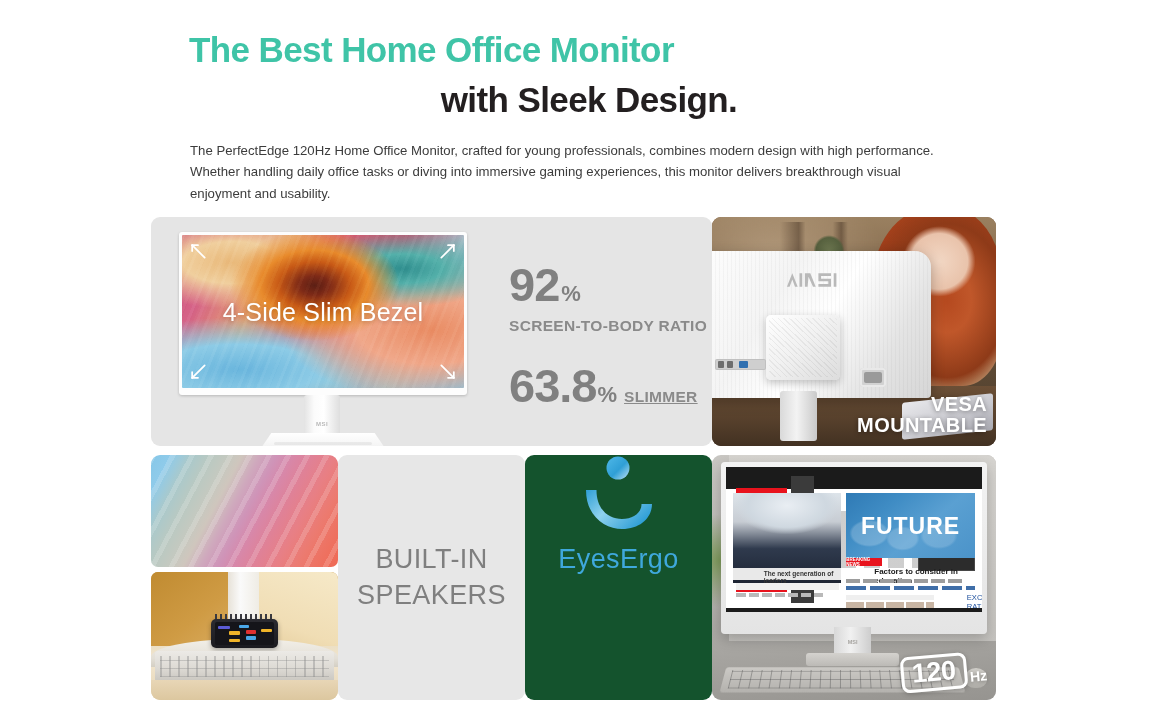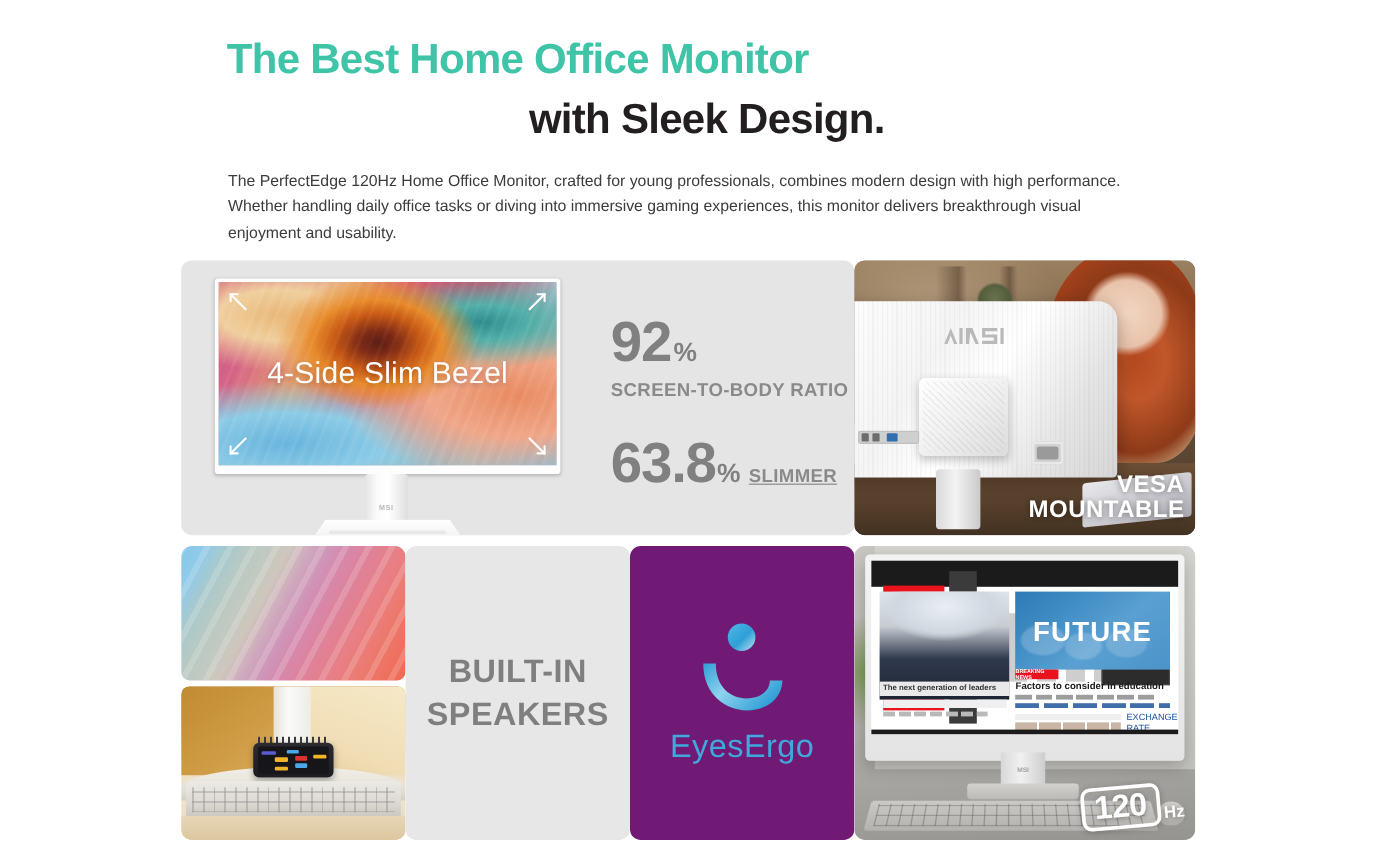--- a/index.html
+++ b/index.html
@@ -38,22 +38,22 @@
   }
   .panel { border-radius:9px; overflow:hidden; position:relative; background:#e6e6e6; }
 
   
   .panel-bezel { grid-column: 1 / 4; grid-row: 1; background:#e5e5e5;
                  display:flex; align-items:center; }
   .panel-vesa  { grid-column: 4; grid-row: 1; }
   .panel-photos{ grid-column: 1; grid-row: 2; background:#fff; }
   .panel-speakers{ grid-column: 2; grid-row: 2; background:#e7e7e7;
                  display:flex; align-items:center; justify-content:center; }
-  .panel-ergo  { grid-column: 3; grid-row: 2; background:#701a75;
-                 display:flex; align-items:center; justify-content:center; }
+  .panel-ergo  { grid-column: 3; grid-row: 2; background:#14532d;
+                 display:flex; align-items:flex-start; justify-content:center; }
   .panel-news  { grid-column: 4; grid-row: 2; }
 
   
   .monitor-wrap { position:relative; width:300px; height:215px; margin-left:28px; flex:none; }
   .mon-frame {
     position:absolute; left:0; top:8px; width:288px; height:163px;
     background:#fdfdfd; border-radius:3px;
     box-shadow: 0 1px 3px rgba(0,0,0,.20);
     padding:3px 3px 7px 3px;
   }
@@ -256,21 +256,21 @@
     background:linear-gradient(180deg,#2b2b31 0%,#1b1b20 100%);
     border-radius:5px; box-shadow:0 2px 5px rgba(0,0,0,.3);
   }
   .pb-speaker .scr { position:absolute; inset:3px 4px; background:#15151a; border-radius:2px; overflow:hidden; }
   .pb-speaker .tile { position:absolute; border-radius:1px; }
   .pb-dots { position:absolute; left:34%; top:33%; width:32%; height:5%;
     background:repeating-linear-gradient(90deg,#3a3a40 0 2px, rgba(0,0,0,0) 2px 5px); }
 
   
   .speakers-text {
-    text-align:center; color:#7f7f7f; font-weight:700;
+    text-align:center; color:#7f7f7f; font-weight:400;
     font-size:27px; line-height:1.32; letter-spacing:.4px;
   }
 
   
   .ergo { text-align:center; }
   .ergo svg { display:block; margin:0 auto; }
   .ergo-word {
     margin-top:11px; font-size:27px; color:#3fa8dc; letter-spacing:.4px; font-weight:400;
   }
 
@@ -281,21 +281,21 @@
     background:radial-gradient(circle at 30% 50%, #7e9a5c 0%, rgba(126,154,92,0) 72%); }
   .news-wall { position:absolute; left:6%; top:0; width:94%; height:76%;
     background:linear-gradient(180deg,#d6d4d0 0%,#c5c3bf 100%); }
   .news-mon {
     position:absolute; left:3%; top:3%; width:94%; height:70%;
     background:linear-gradient(180deg,#f3f3f3 0%,#e4e4e4 100%);
     border-radius:4px; padding:5px 5px 22px 5px;
     box-shadow:0 5px 14px rgba(0,0,0,.22);
   }
   .news-screen { width:100%; height:100%; background:#ffffff; overflow:hidden; position:relative; }
-  .nb { position:absolute; }
+  .nb { position:absolute;padding-left:28px; }
   .news-topbar { left:0; top:0; width:100%; height:15%; background:#1b1b1b; }
   .news-logo {
     position:absolute; left:4%; top:14%; height:72%; width:20%;
     background:#e8131d; color:#fff; font-weight:700;
     display:flex; align-items:center; justify-content:center;
     font-size:12px; letter-spacing:.3px;
   }
   .news-nav { position:absolute; left:26%; top:30%; height:40%; width:62%;
     background:repeating-linear-gradient(90deg, rgba(190,190,190,.75) 0 16px, rgba(0,0,0,0) 16px 24px); }
   .news-navact { position:absolute; left:25.5%; top:6%; width:9%; height:88%; background:#3b3b3b; }

